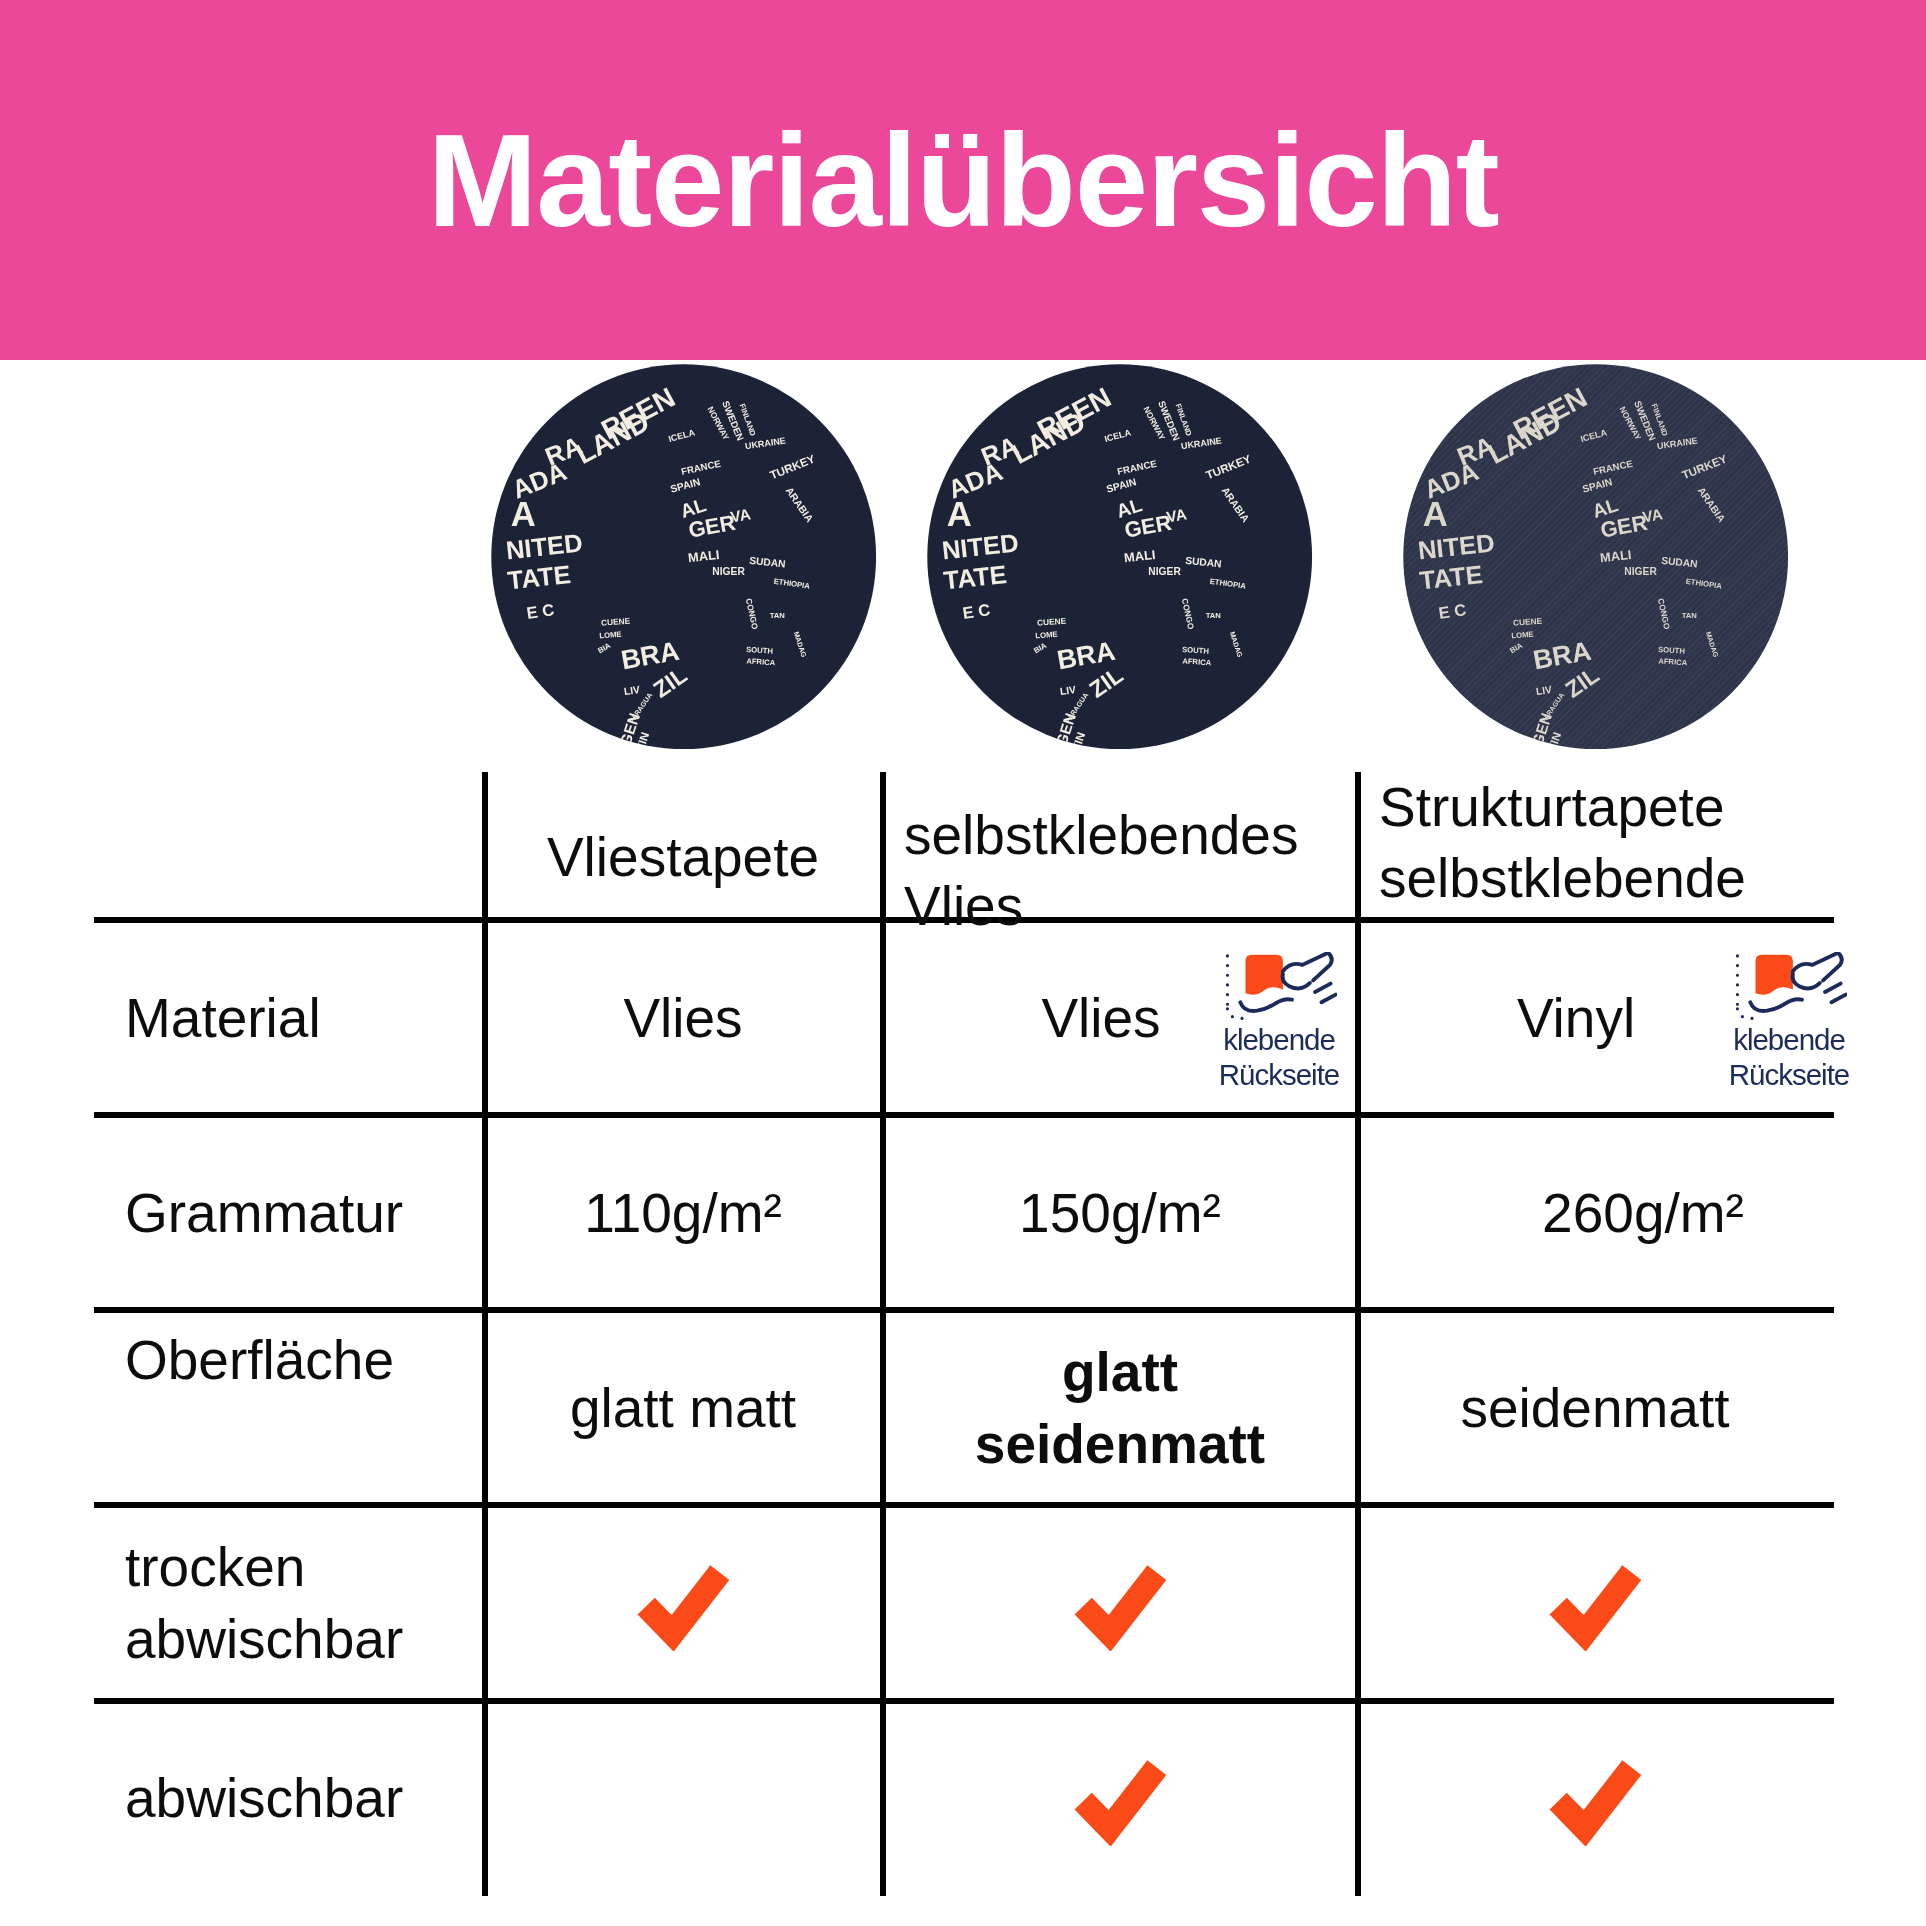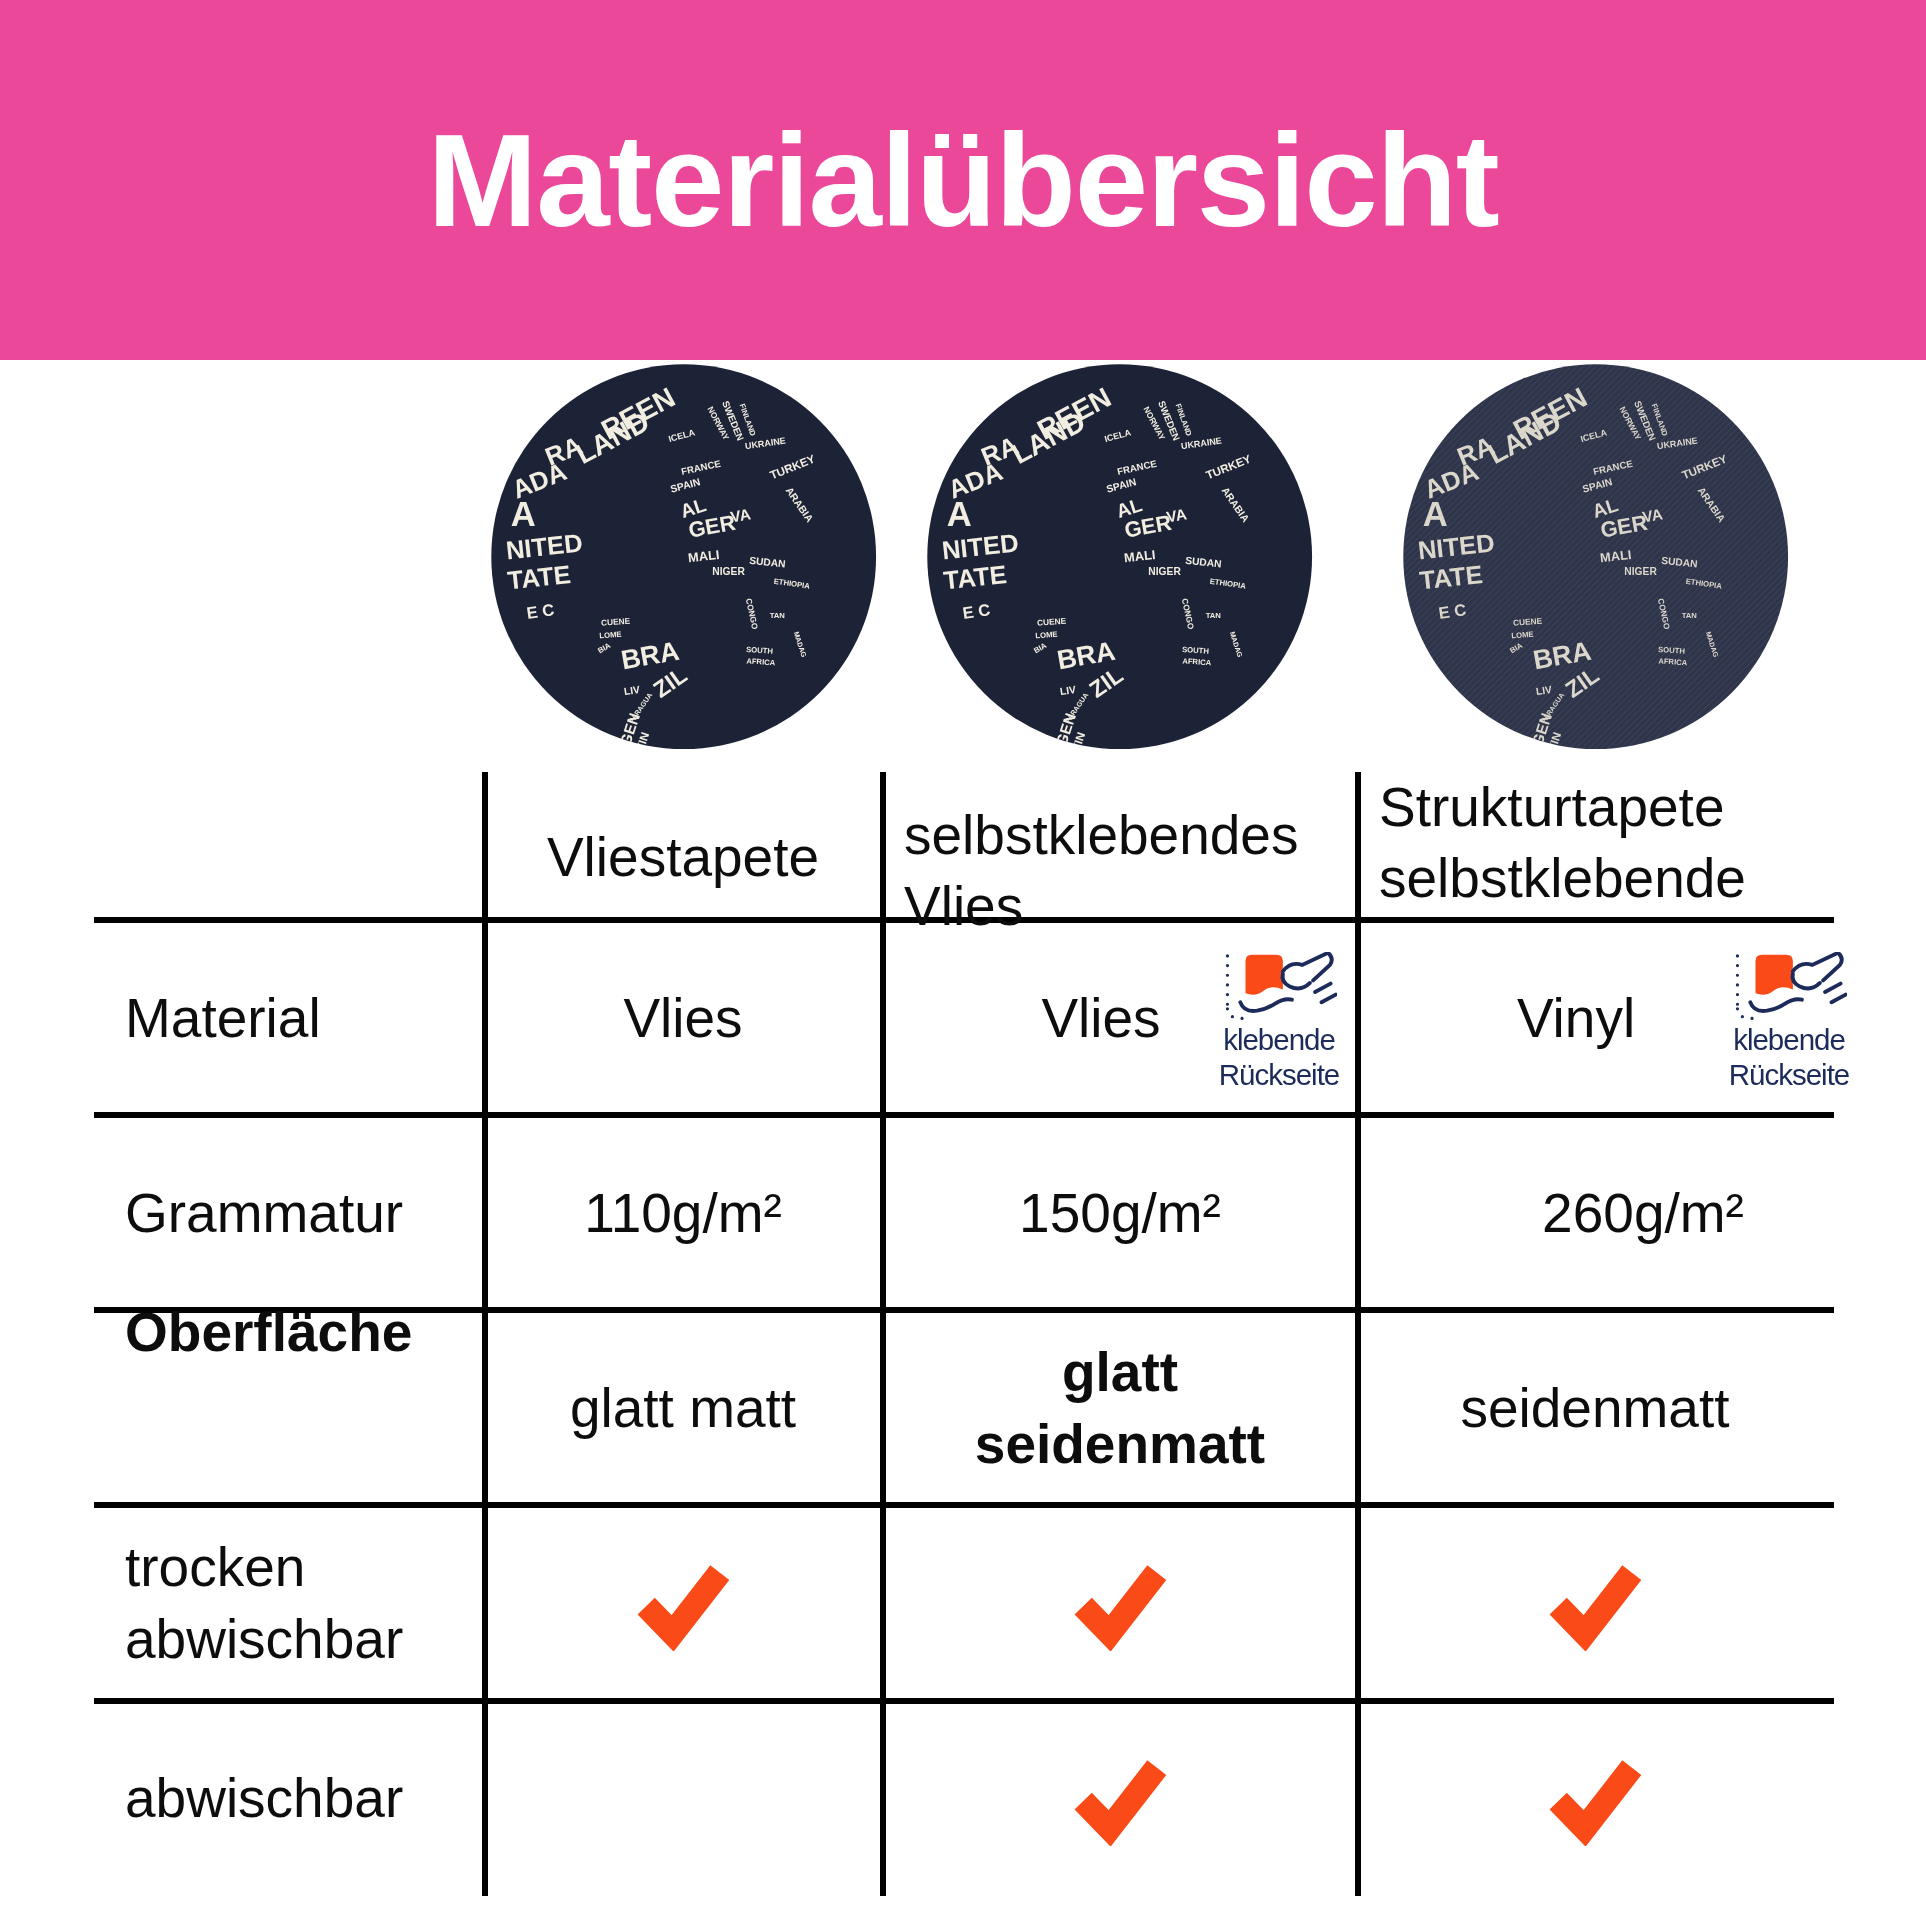--- a/index.html
+++ b/index.html
@@ -191,21 +191,21 @@
   <div>selbstklebendes</div>
   <div>Vlies</div>
 </div>
 <div class="colhead" style="left:1379px;top:772px;">
   <div>Strukturtapete</div>
   <div>selbstklebende</div>
 </div>
 
 <div class="rowlabel" style="top:1018px;">Material</div>
 <div class="rowlabel" style="top:1213px;">Grammatur</div>
-<div class="rowlabel" style="top:1332px;font-weight:bold;">Oberfläche</div>
+<div class="rowlabel" style="top:1360px;">Oberfläche</div>
 <div class="rowlabel" style="top:1603px;">
   <div>trocken</div>
   <div>abwischbar</div>
 </div>
 <div class="rowlabel" style="top:1798px;">
   <div>abwischbar</div>
 </div>
 
 <div class="cc tbltxt" style="left:683px;top:1018px;">Vlies</div>
 <div class="cc tbltxt" style="left:1101px;top:1018px;">Vlies</div>

